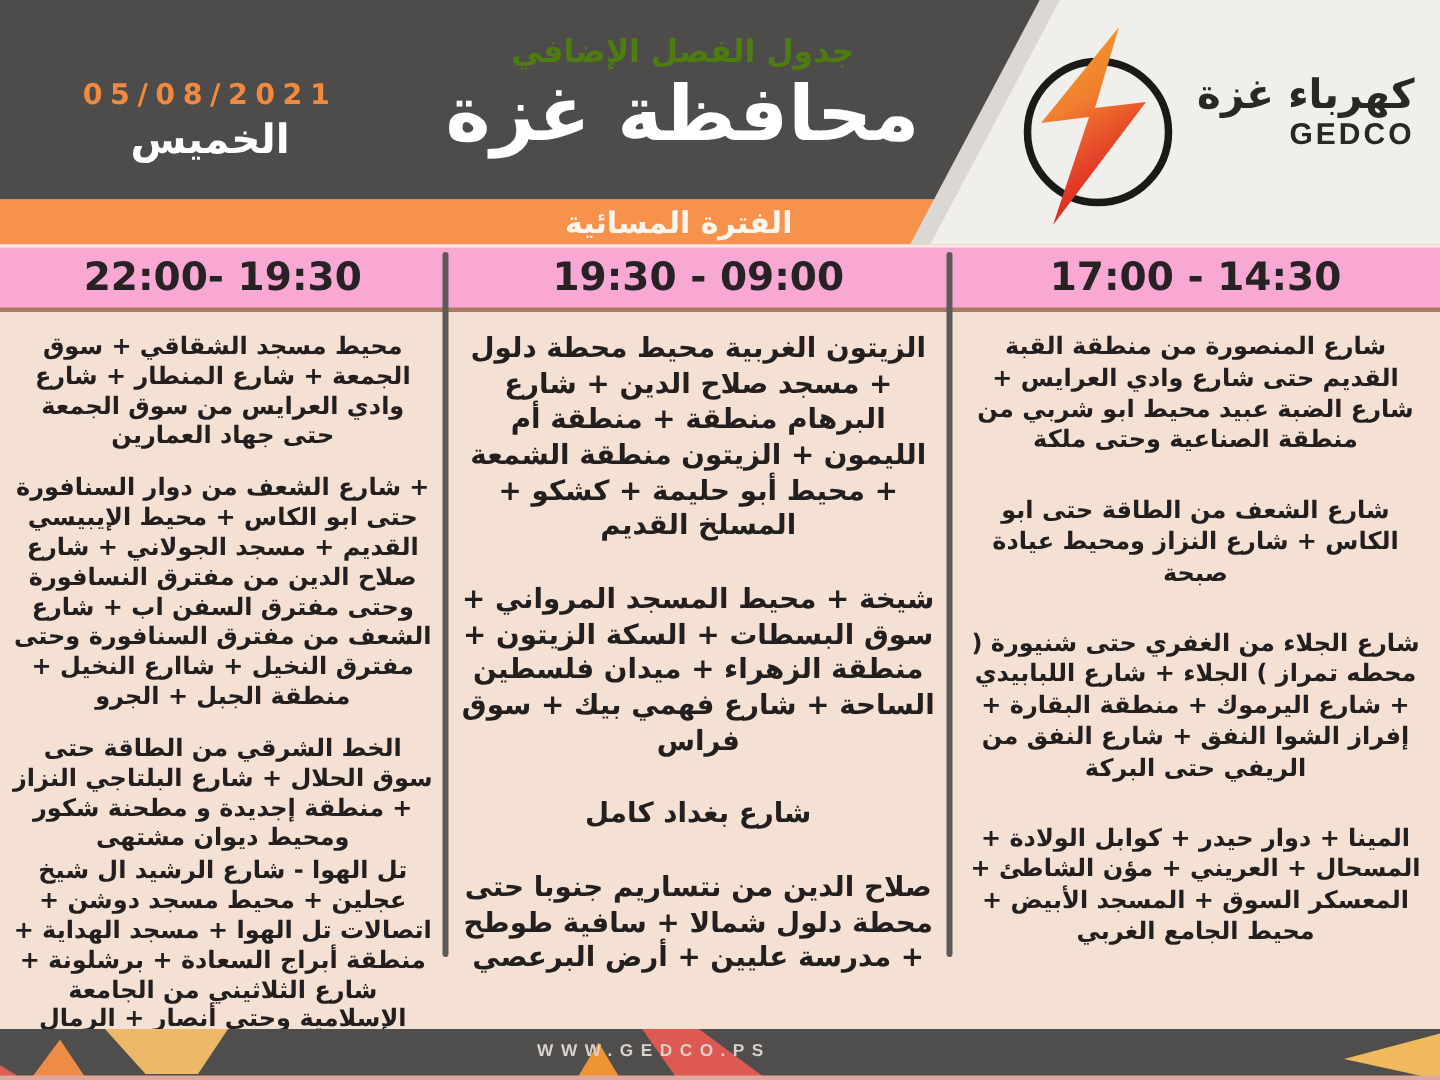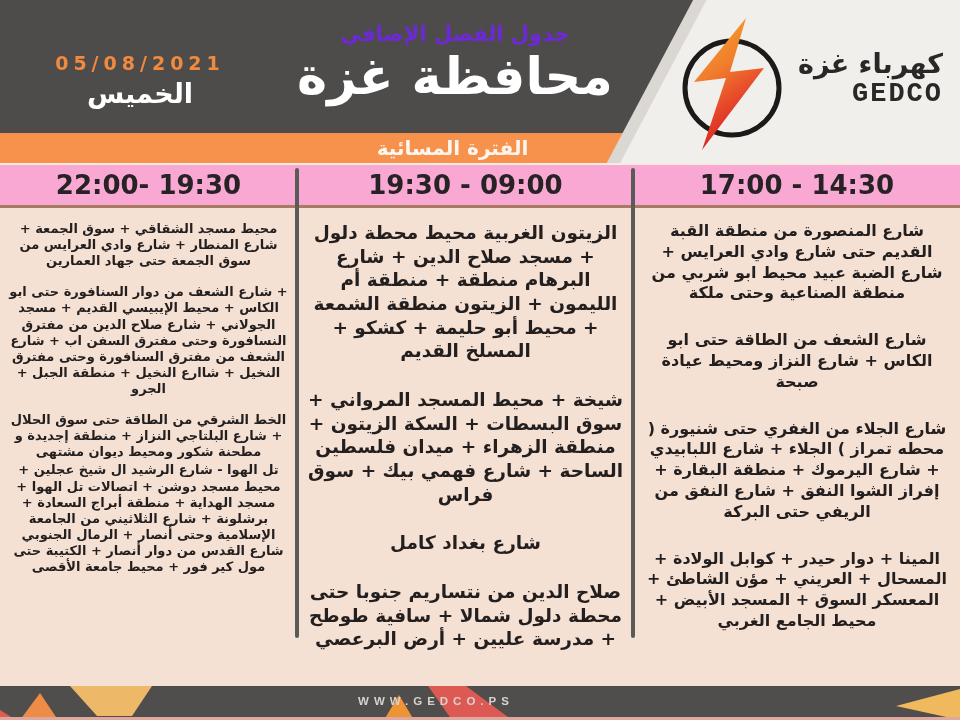--- a/index.html
+++ b/index.html
@@ -14,43 +14,43 @@
   .edge-wedge { position:absolute; left:0; top:0; width:960px; height:163px; background:#dbd8d3;
                 clip-path:polygon(72.2% 0, 100% 0, 100% 100%, 63.2% 100%); }
   .logo-area { position:absolute; left:0; top:0; width:960px; height:163px; background:#f1efeb;
                clip-path:polygon(73.6% 0, 100% 0, 100% 100%, 64.6% 100%); }
 
   .date-block { position:absolute; left:35px; top:52px; width:210px; text-align:center; }
   .date-text { color:#f08a3e; font-size:19px; font-weight:bold; letter-spacing:5px; direction:ltr; }
   .day-text { color:#ffffff; font-size:27px; font-weight:bold; margin-top:4px; }
 
   .title-block { position:absolute; left:290px; top:22px; width:330px; text-align:center; }
-  .subtitle { color:#6d28d9; font-size:21px; font-weight:bold; }
+  .subtitle { color:#4d7c0f; font-size:21px; font-weight:bold; }
   .main-title { color:#ffffff; font-size:51px; font-weight:bold; line-height:1.15; margin-top:2px; }
 
   .band-label { position:absolute; left:0; top:136px; width:905px; text-align:center;
                 color:#fdf6ef; font-size:20px; font-weight:bold; }
 
   .logo-bolt { position:absolute; left:680px; top:16px; }
   .logo-text { position:absolute; left:788px; top:48px; width:155px; text-align:right; color:#2a2827; }
   .logo-ar { font-size:27px; font-weight:bold; }
-  .logo-en { font-size:27px; font-weight:bold; letter-spacing:2px; font-family:Liberation Mono, monospace; }
+  .logo-en { font-size:20px; font-weight:bold; letter-spacing:2px; font-family:Liberation Sans, sans-serif; }
 
   
   .grid-cols { display:grid; grid-template-columns:297px 337px 326px; }
   .time-row { position:absolute; left:0; top:163px; width:960px; height:45px;
               background:#f9a8d4; border-top:2px solid #f8ece1; border-bottom:3px solid #a87a5f; }
   .time-cell { display:flex; align-items:center; justify-content:center;
                font-size:26px; font-weight:bold; color:#272325; direction:ltr; }
 
   
   .body-row { position:absolute; left:0; top:211px; width:960px; height:475px; }
   .sched-col { padding:10px 8px 0 8px; text-align:center; }
   .sched-col p { direction:rtl; font-weight:bold; color:#231f1f; }
-  .col-0 p { font-size:13px; line-height:1.24; margin-bottom:15px; }
+  .col-0 p { font-size:16px; line-height:1.24; margin-bottom:15px; }
   .col-0 p.tight { margin-bottom:2px; }
   .col-1 p { font-size:18.5px; line-height:1.28; margin-bottom:25px; }
   .col-2 p { font-size:16px; line-height:1.3; margin-bottom:26px; }
 
   .divider { position:absolute; width:4px; top:168px; height:470px; background:#5c5a59; border-radius:3px; }
   .divider-1 { left:295px; }
   .divider-2 { left:631px; }
 
   
   .footer { position:absolute; left:0; top:686px; width:960px; height:34px; background:#504d4d; }

